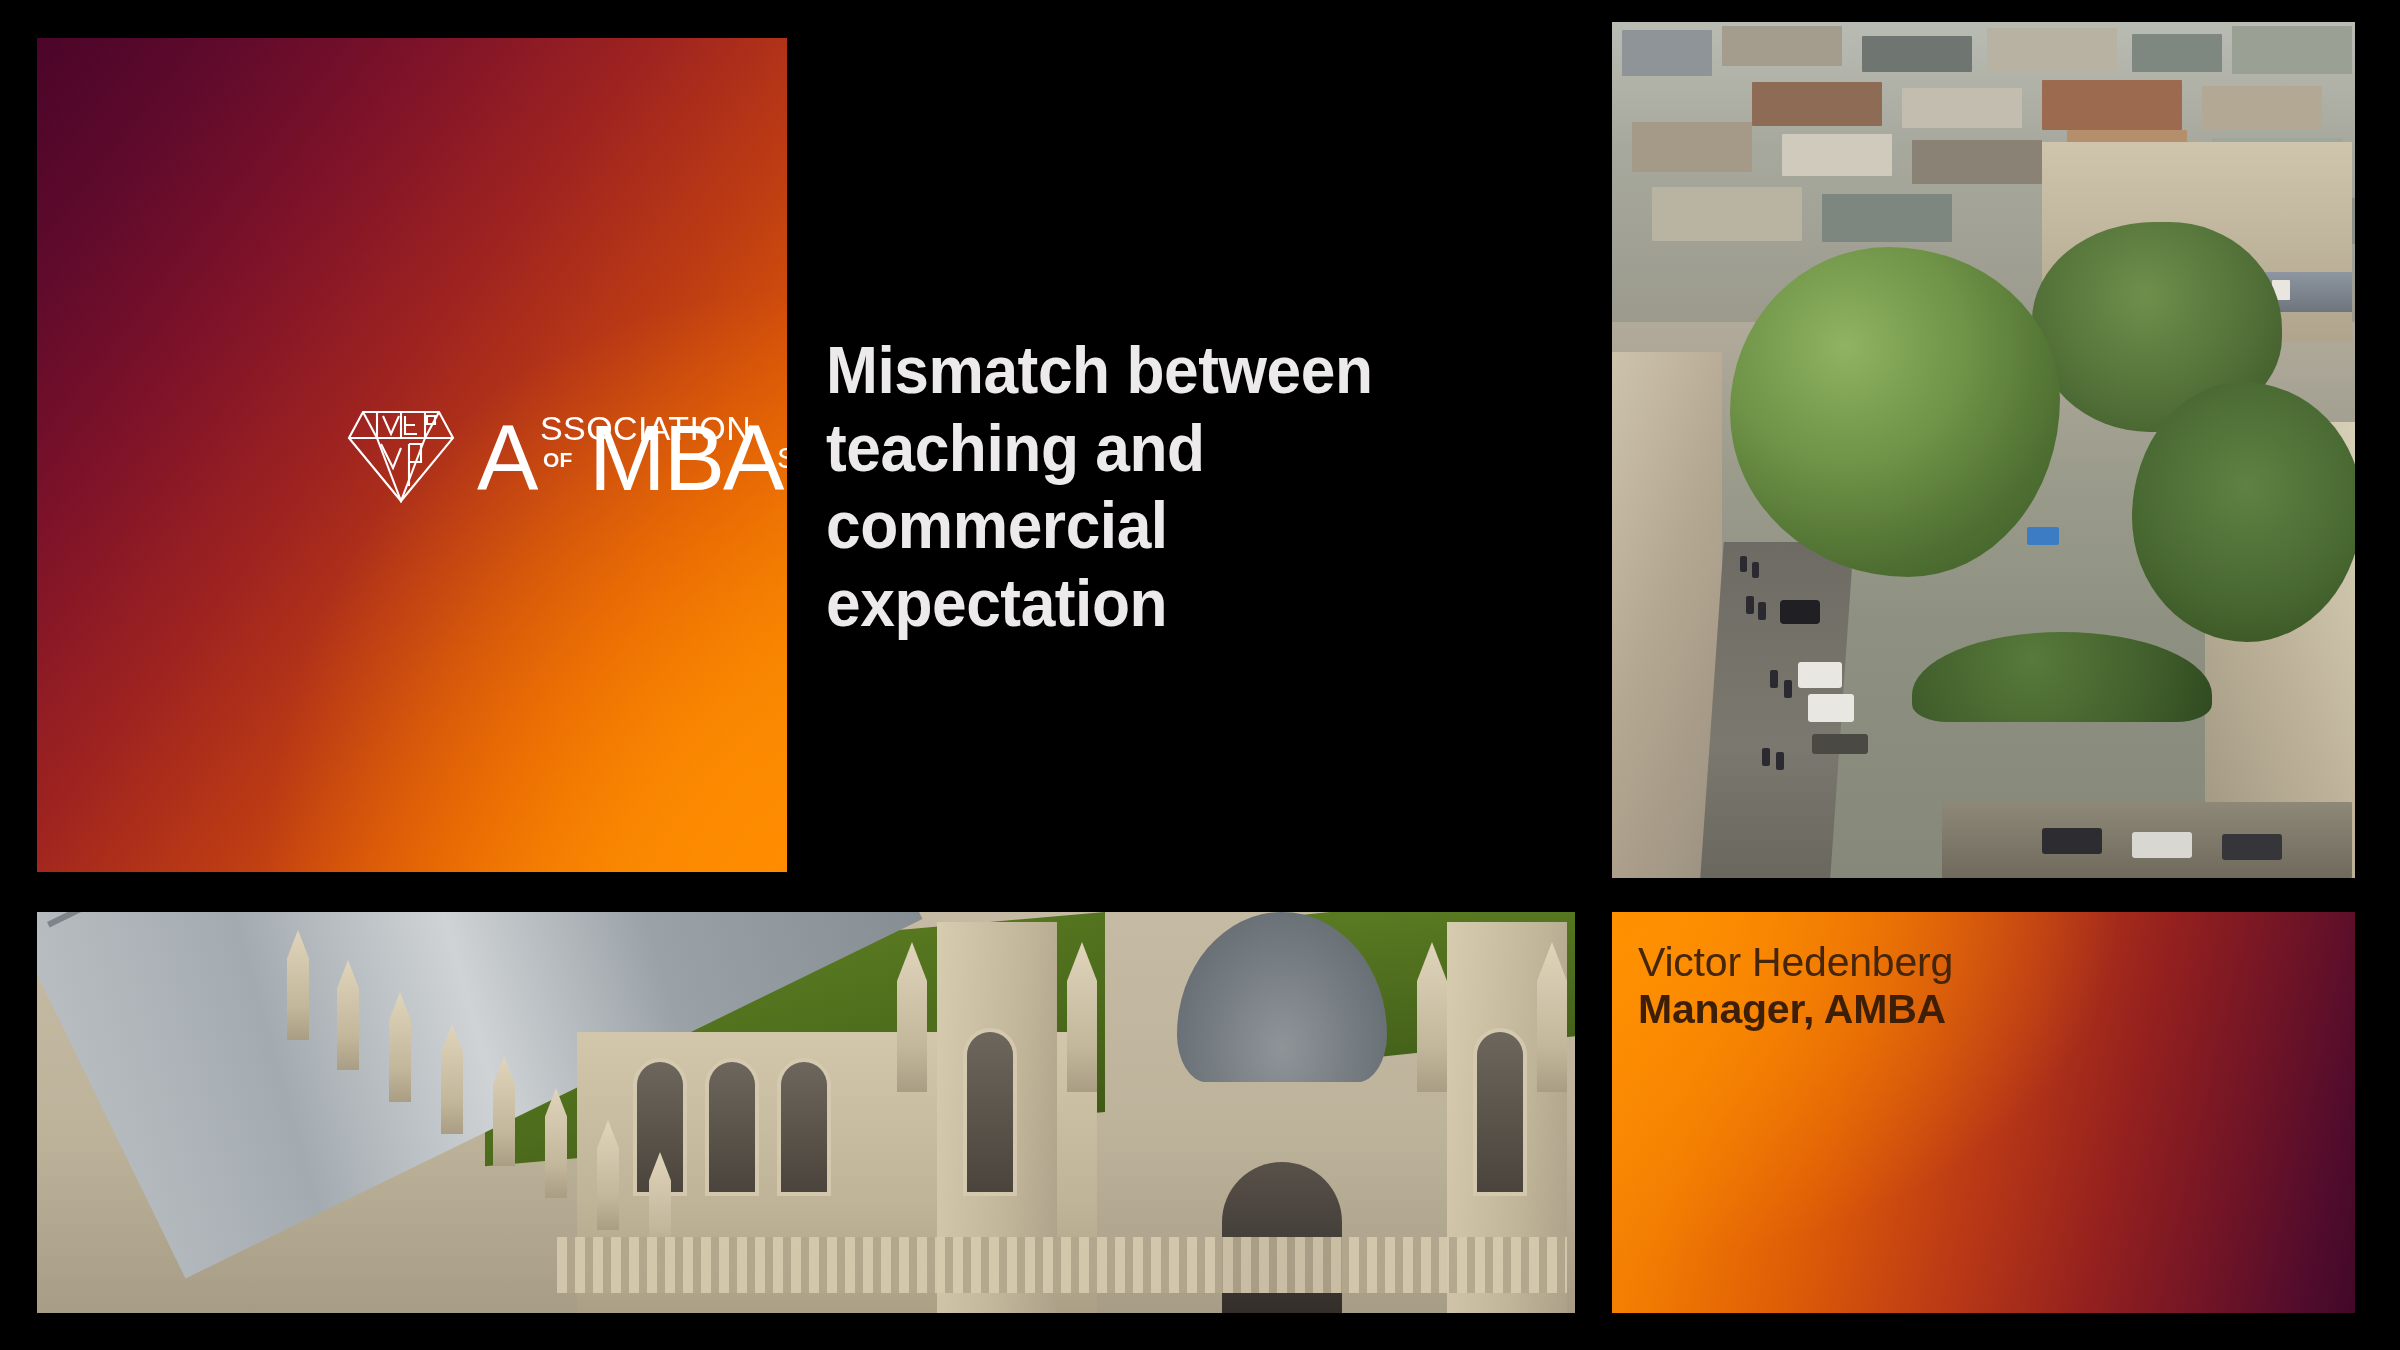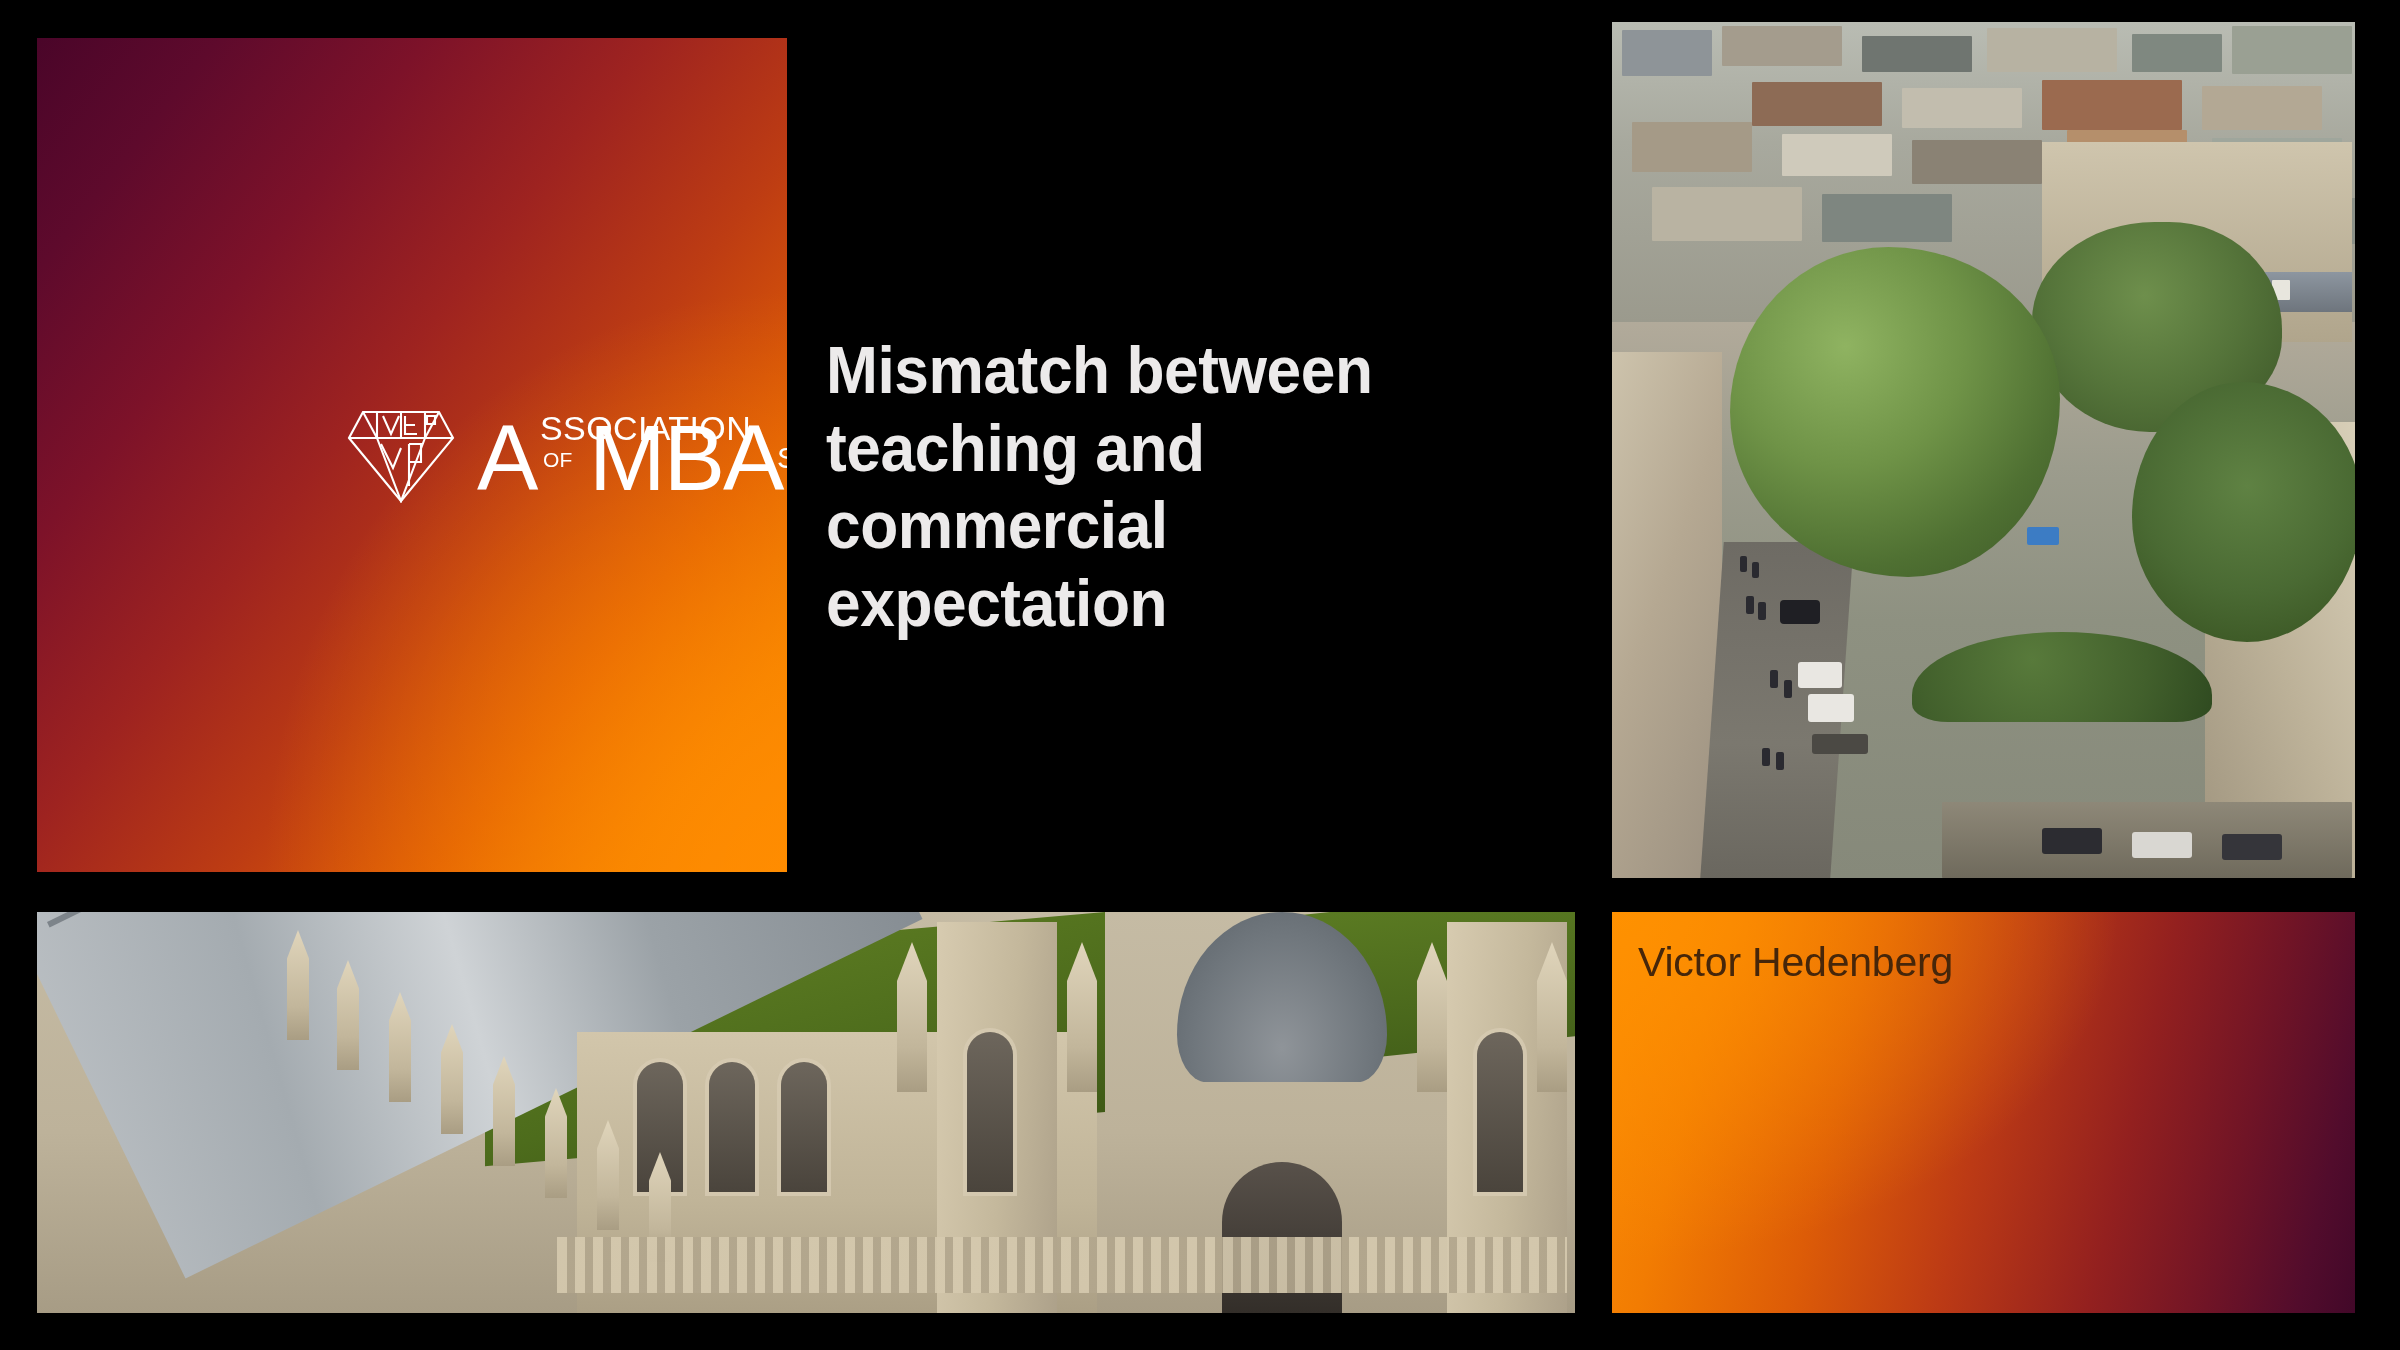--- a/index.html
+++ b/index.html
@@ -79,21 +79,21 @@
     top: 4px;
     font-size: 34px;
     font-weight: 400;
     letter-spacing: 0.4px;
   }
   .wm-of {
     position: absolute;
     left: 66px;
     top: 42px;
     font-size: 21px;
-    font-weight: 400;
+    font-weight: 700;
     letter-spacing: 0.2px;
   }
   .wm-mba {
     position: absolute;
     left: 112px;
     top: 14px;
     font-size: 92px;
     font-weight: 400;
     letter-spacing: -2px;
     line-height: 0.82;
@@ -450,16 +450,17 @@
     <div class="pinnacle" style="left:1030px;top:30px;height:150px;width:30px;"></div>
     <div class="pinnacle" style="left:1380px;top:30px;height:150px;width:30px;"></div>
     <div class="pinnacle" style="left:1500px;top:30px;height:150px;width:30px;"></div>
 
     <div class="balustrade"></div>
   </div>
 
   <div class="name-plate">
     <div class="name-text">
       <span class="speaker-name">Victor Hedenberg</span>
+      <span class="speaker-role">Manager, AMBA</span>
     </div>
   </div>
 
 </div>
 
 </body></html>

